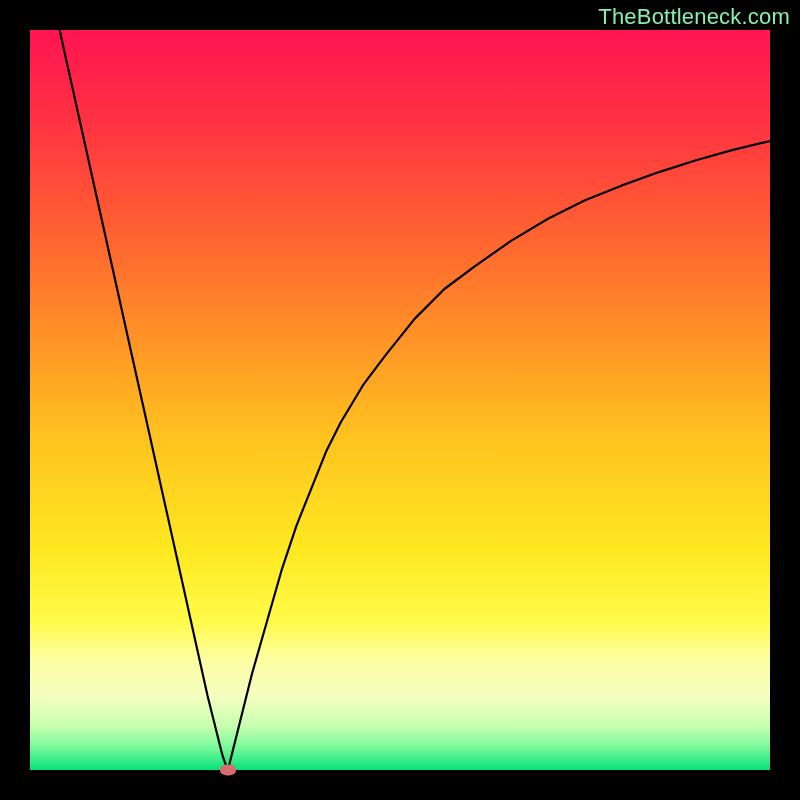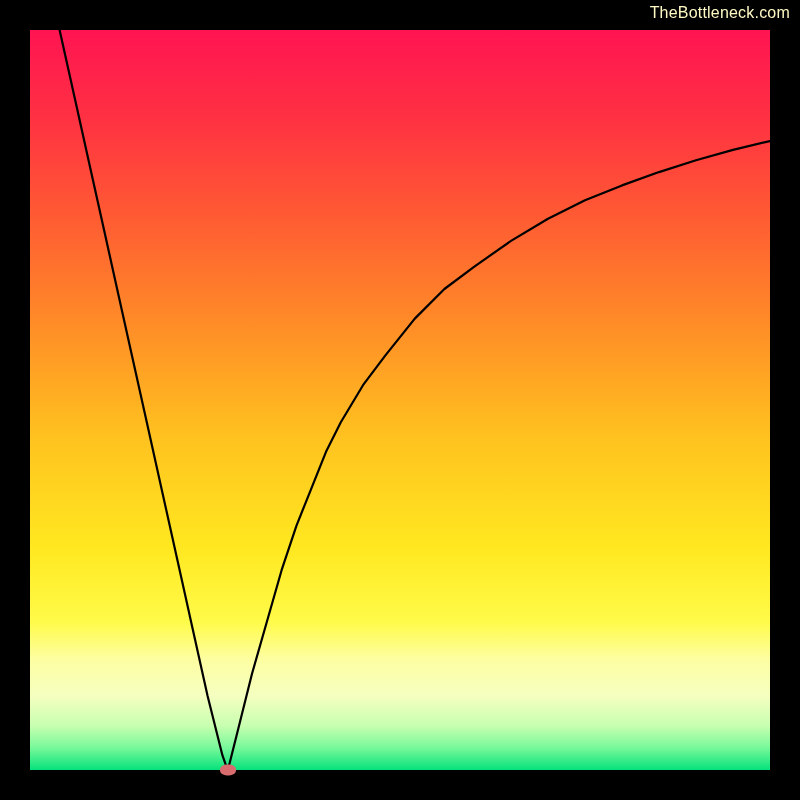--- a/index.html
+++ b/index.html
@@ -16,22 +16,22 @@
     left: 0;
     top: 0;
     width: 800px;
     height: 800px;
     background: #000;
   }
   .watermark {
     position: absolute;
     top: 4px;
     right: 10px;
-    color: #fef9c3;
-    font-size: 16px;
+    color: #86efac;
+    font-size: 22px;
     font-weight: 400;
     letter-spacing: 0.2px;
     z-index: 30;
   }
   .plot {
     position: absolute;
     left: 30px;
     top: 30px;
     width: 740px;
     height: 740px;

